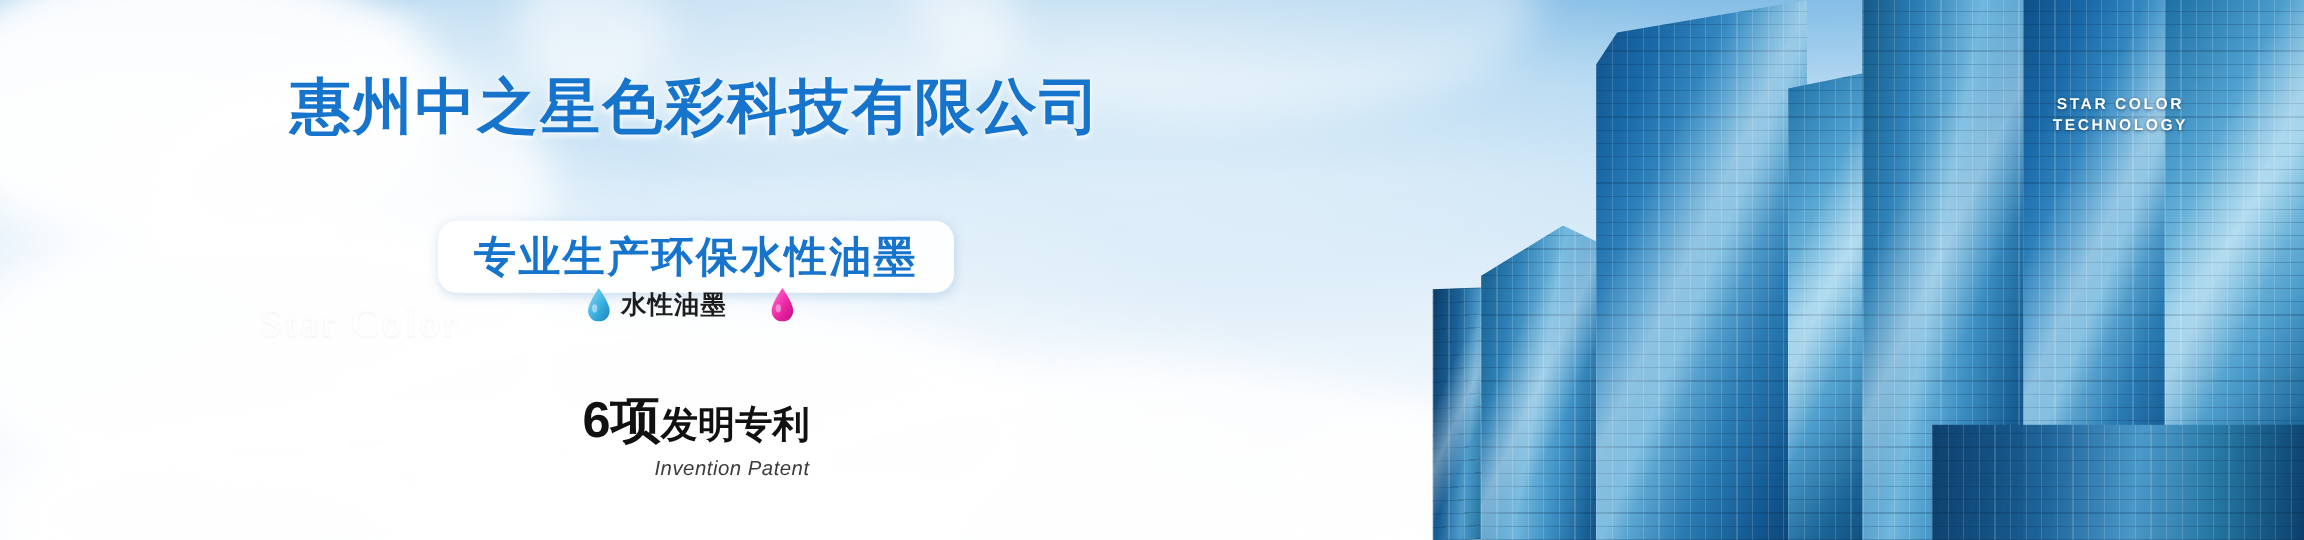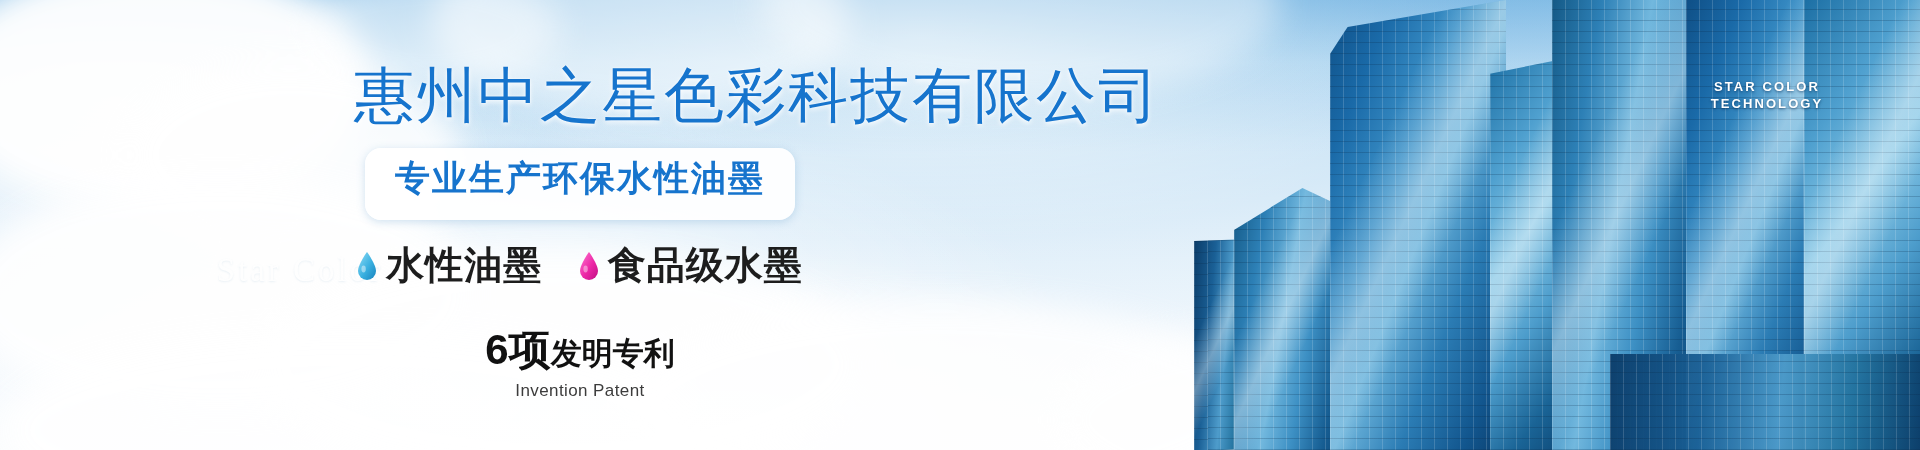--- a/index.html
+++ b/index.html
@@ -55,44 +55,44 @@
     background:linear-gradient(115deg, rgba(255,255,255,0) 30%, rgba(255,255,255,.34) 46%, rgba(255,255,255,0) 60%); }
 
   .star-label { position:absolute; right:78px; top:78px; width:150px; text-align:center;
     color:#ffffff; font-size:13px; line-height:17px; letter-spacing:2.1px; font-weight:600;
     text-shadow:0 1px 3px rgba(0,40,80,.7); }
 
   
   .content { position:absolute; left:0; top:0; width:1160px; height:450px; z-index:20; }
 
   .title {
-    position:absolute; left:0; top:56px; width:1160px; text-align:right;
-    font-size:60px; font-weight:normal; color:#1674cd; letter-spacing:2px;
+    position:absolute; left:0; top:56px; width:1160px; text-align:center;
+    font-size:50px; font-weight:bold; color:#1674cd; letter-spacing:2px;
     white-space:nowrap;
     text-shadow:0 2px 5px rgba(255,255,255,.9), 0 0 2px rgba(255,255,255,.9);
   }
 
   .pillwrap { position:absolute; left:0; top:148px; width:1160px; text-align:center; }
   .pill {
     display:inline-block; background:rgba(255,255,255,.93); border-radius:16px;
-    padding:7px 30px 18px; box-shadow:0 2px 9px rgba(90,150,200,.28);
-    font-size:35px; font-weight:bold; color:#1674cd; letter-spacing:2px; white-space:nowrap;
+    padding:7px 30px 6px; box-shadow:0 2px 9px rgba(90,150,200,.28);
+    font-size:35px; font-weight:bold; color:#1674cd; letter-spacing:2px; white-space:nowrap;margin-top:36px;
   }
 
   .features { position:absolute; left:0; top:240px; width:1160px; text-align:center; white-space:nowrap; }
   .feat { display:inline-flex; align-items:center; margin:0 16px; }
   .drop { width:20px; height:28px; margin-right:9px; flex:0 0 auto; }
-  .feat-label { font-size:38px; font-weight:bold; color:#1d1d1d; letter-spacing:1px; }
+  .feat-label { font-size:21px; font-weight:bold; color:#1d1d1d; letter-spacing:1px; }
 
   .badges { position:absolute; left:0; top:322px; width:1160px; text-align:center; white-space:nowrap; }
-  .badge { display:inline-block; margin:0 26px; text-align:center; }
+  .badge { display:inline-block; margin:0 26px; text-align:right; }
   .badge-cn { font-size:0; white-space:nowrap; }
   .badge-big { font-size:42px; font-weight:bold; color:#111111; letter-spacing:0px; }
   .badge-small { font-size:31px; font-weight:bold; color:#111111; letter-spacing:0px; }
-  .badge-en { font-size:17px; color:#3c3c3c; letter-spacing:.4px; margin-top:3px; }
+  .badge-en { font-size:17px; color:#3c3c3c; letter-spacing:.4px; margin-top:3px;font-style:italic; }
 </style>
 </head>
 <body>
 
 <div class="banner">
 
   <div class="skyband"></div>
   <div class="cloud c1"></div>
   <div class="cloud c2"></div>
   <div class="cloud c3"></div>
@@ -196,21 +196,20 @@
           <defs>
               <linearGradient id="gM" x1="0" y1="0" x2="1" y2="1">
             <stop offset="0" stop-color="#ff79d2"></stop>
                 <stop offset="55%" stop-color="#ec27a6"></stop>
                 <stop offset="100%" stop-color="#c00f82"></stop>
           </linearGradient>
             </defs>
           <path d="M10 0 C10 0 19 12.5 19 19 A9 9 0 1 1 1 19 C1 12.5 10 0 10 0 Z" fill="url(#gM)"></path>
           <ellipse cx="6.6" cy="17" rx="2.2" ry="3.4" fill="#ffffff" opacity=".42"></ellipse>
         </svg>
-        <span class="feat-label">食品级水墨</span>
       </span>
 
 
     </div>
 
     <div class="badges">
 
       <span class="badge">
         <span class="badge-cn">
           <span class="badge-big">6项</span><span class="badge-small">发明专利</span>

